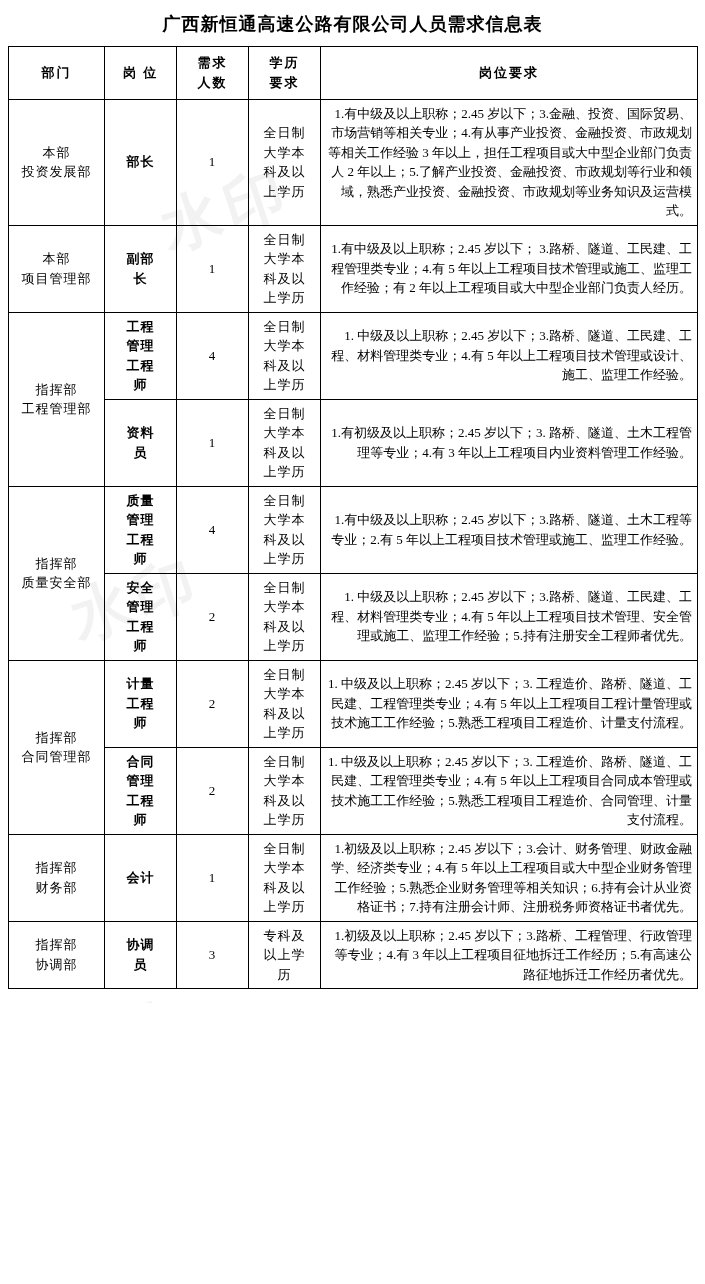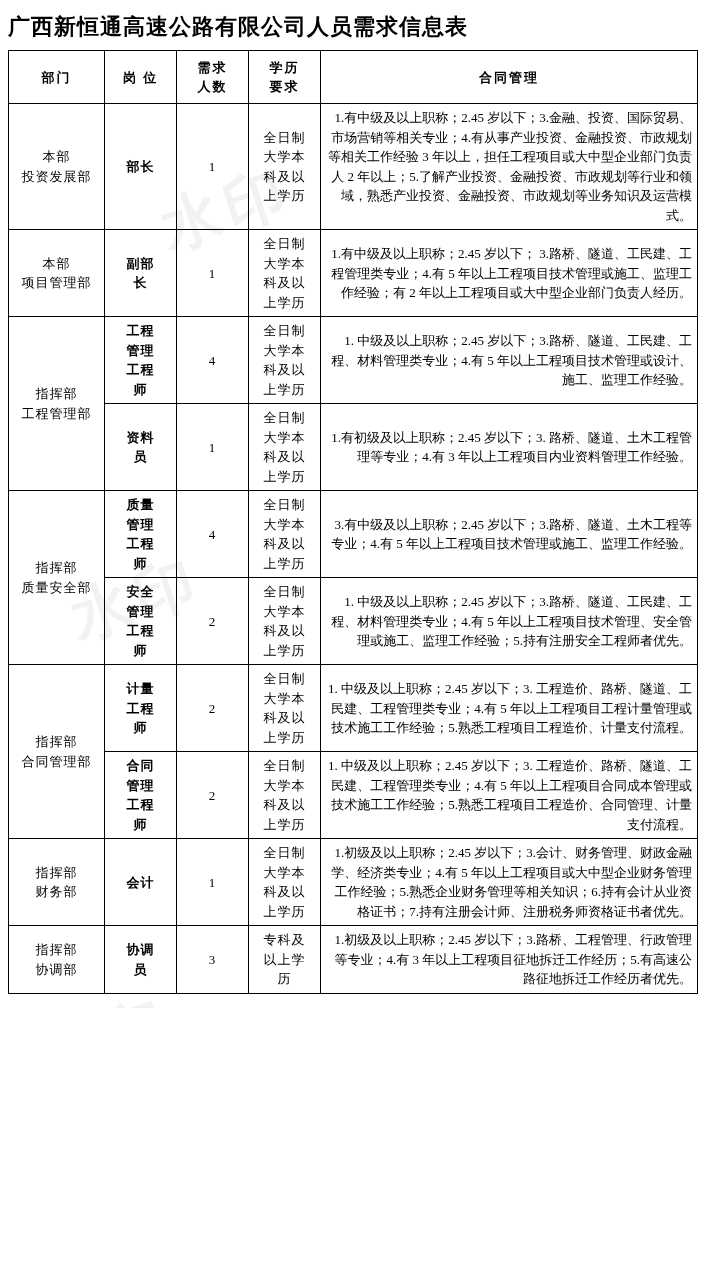--- a/index.html
+++ b/index.html
@@ -12,21 +12,22 @@
     font-family: "Liberation Serif", "DejaVu Serif", serif;
     color: #000;
   }
   .page {
     width: 705px;
     box-sizing: border-box;
     padding: 10px 8px 14px 8px;
     position: relative;
   }
   .doc-title {
-    font-size: 22px;
+    text-align: center;
+    font-size: 18px;
     font-weight: bold;
     font-family: "Liberation Sans", "DejaVu Sans", sans-serif;
     letter-spacing: 1px;
     margin: 4px 0 10px 0;
     line-height: 1.2;
   }
   table.req-table {
     border-collapse: collapse;
     width: 689px;
     table-layout: fixed;
@@ -101,21 +102,21 @@
       <col class="c-num">
       <col class="c-edu">
       <col class="c-req">
     </colgroup>
     <thead>
       <tr>
         <th>部门</th>
         <th>岗 位</th>
         <th>需求<br>人数</th>
         <th>学历<br>要求</th>
-        <th>合同管理</th>
+        <th>岗位要求</th>
       </tr>
     </thead>
     <tbody>
       <tr>
         <td class="dept" rowspan="1">本部<br>投资发展部</td>
         <td class="post">部长</td>
         <td class="num">1</td>
         <td class="edu">全日制<br>大学本<br>科及以<br>上学历</td>
         <td class="req">1.有中级及以上职称；2.45 岁以下；3.金融、投资、国际贸易、市场营销等相关专业；4.有从事产业投资、金融投资、市政规划等相关工作经验 3 年以上，担任工程项目或大中型企业部门负责人 2 年以上；5.了解产业投资、金融投资、市政规划等行业和领域，熟悉产业投资、金融投资、市政规划等业务知识及运营模式。</td>
       </tr>
@@ -137,21 +138,21 @@
         <td class="post">资料<br>员</td>
         <td class="num">1</td>
         <td class="edu">全日制<br>大学本<br>科及以<br>上学历</td>
         <td class="req">1.有初级及以上职称；2.45 岁以下；3. 路桥、隧道、土木工程管理等专业；4.有 3 年以上工程项目内业资料管理工作经验。</td>
       </tr>
       <tr>
         <td class="dept" rowspan="2">指挥部<br>质量安全部</td>
         <td class="post">质量<br>管理<br>工程<br>师</td>
         <td class="num">4</td>
         <td class="edu">全日制<br>大学本<br>科及以<br>上学历</td>
-        <td class="req">3.有中级及以上职称；2.45 岁以下；3.路桥、隧道、土木工程等专业；4.有 5 年以上工程项目技术管理或施工、监理工作经验。</td>
+        <td class="req">1.有中级及以上职称；2.45 岁以下；3.路桥、隧道、土木工程等专业；2.有 5 年以上工程项目技术管理或施工、监理工作经验。</td>
       </tr>
       <tr>
         <td class="post">安全<br>管理<br>工程<br>师</td>
         <td class="num">2</td>
         <td class="edu">全日制<br>大学本<br>科及以<br>上学历</td>
         <td class="req">1. 中级及以上职称；2.45 岁以下；3.路桥、隧道、工民建、工程、材料管理类专业；4.有 5 年以上工程项目技术管理、安全管理或施工、监理工作经验；5.持有注册安全工程师者优先。</td>
       </tr>
       <tr>
         <td class="dept" rowspan="2">指挥部<br>合同管理部</td>
         <td class="post">计量<br>工程<br>师</td>

